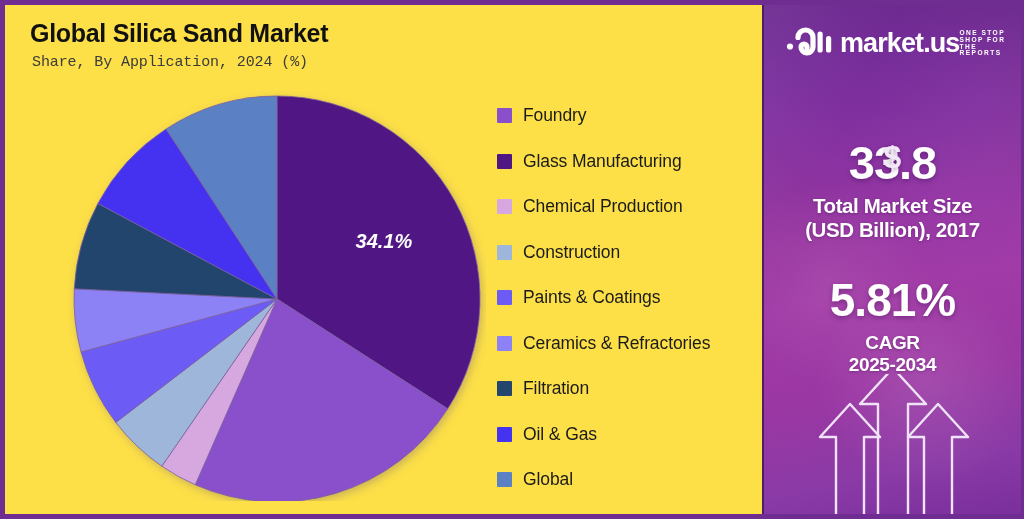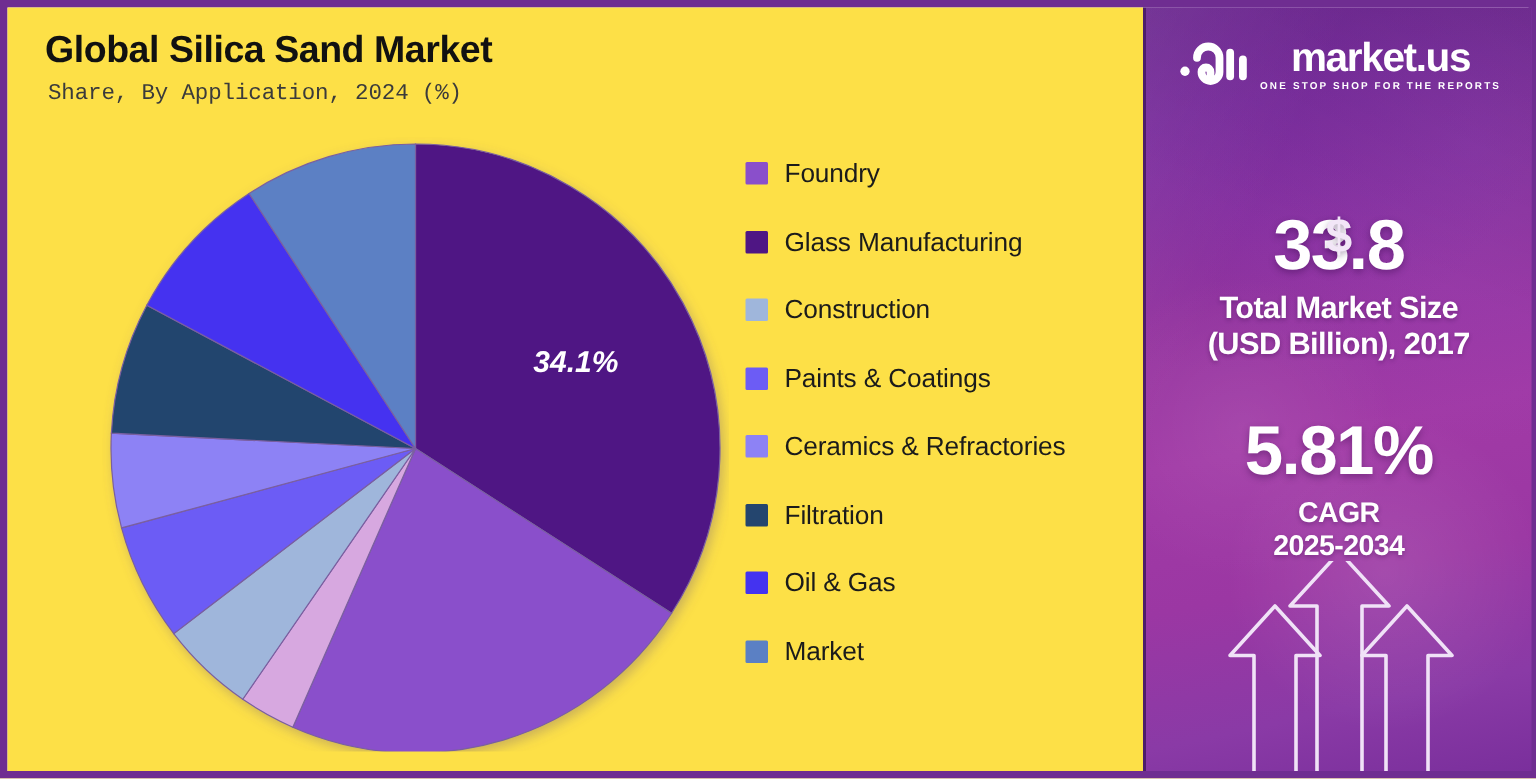--- a/index.html
+++ b/index.html
@@ -86,21 +86,21 @@
       radial-gradient(circle at 62% 74%, rgba(255,255,255,0.10) 0%, rgba(255,255,255,0) 26%),
       radial-gradient(circle at 25% 55%, rgba(255,255,255,0.07) 0%, rgba(255,255,255,0) 30%);
     pointer-events:none;
   }
   .logo{
     position:absolute;left:22px;top:20px;
     display:flex;align-items:center;
   }
   .logo-mark{flex:0 0 auto;margin-right:8px;}
   .logo-txt{
-    display:flex;flex-direction:column;align-items:center;
+    display:flex;flex-direction:row;align-items:flex-end;
     line-height:1;
   }
   .logo-name{
     font-size:27px;font-weight:bold;color:#ffffff;
     letter-spacing:-0.9px;
   }
   .logo-tag{
     font-size:6.6px;font-weight:bold;color:#ffffff;
     letter-spacing:1.45px;margin-top:3px;
   }
@@ -167,20 +167,24 @@
     <div class="legend" id="legend">
         <div class="legend-row">
           <span class="swatch" style="background: rgb(138, 79, 203);"></span>
           <span class="legend-text">Foundry</span>
         </div>
         <div class="legend-row">
           <span class="swatch" style="background: rgb(79, 22, 132);"></span>
           <span class="legend-text">Glass Manufacturing</span>
         </div>
         <div class="legend-row">
+          <span class="swatch" style="background: rgb(215, 168, 224);"></span>
+          <span class="legend-text">Chemical Production</span>
+        </div>
+        <div class="legend-row">
           <span class="swatch" style="background: rgb(159, 182, 219);"></span>
           <span class="legend-text">Construction</span>
         </div>
         <div class="legend-row">
           <span class="swatch" style="background: rgb(108, 92, 245);"></span>
           <span class="legend-text">Paints &amp; Coatings</span>
         </div>
         <div class="legend-row">
           <span class="swatch" style="background: rgb(141, 130, 245);"></span>
           <span class="legend-text">Ceramics &amp; Refractories</span>
@@ -188,21 +192,21 @@
         <div class="legend-row">
           <span class="swatch" style="background: rgb(36, 69, 110);"></span>
           <span class="legend-text">Filtration</span>
         </div>
         <div class="legend-row">
           <span class="swatch" style="background: rgb(68, 51, 240);"></span>
           <span class="legend-text">Oil &amp; Gas</span>
         </div>
         <div class="legend-row">
           <span class="swatch" style="background: rgb(91, 128, 196);"></span>
-          <span class="legend-text">Market</span>
+          <span class="legend-text">Global</span>
         </div>
       </div>
   </div>
 
   <div class="right">
     <div class="rt-texture"></div>
 
     <div class="logo">
       <svg class="logo-mark" width="46" height="34" viewBox="0 0 46 34">
         <circle cx="4" cy="21.5" r="3.1" fill="#ffffff"></circle>

